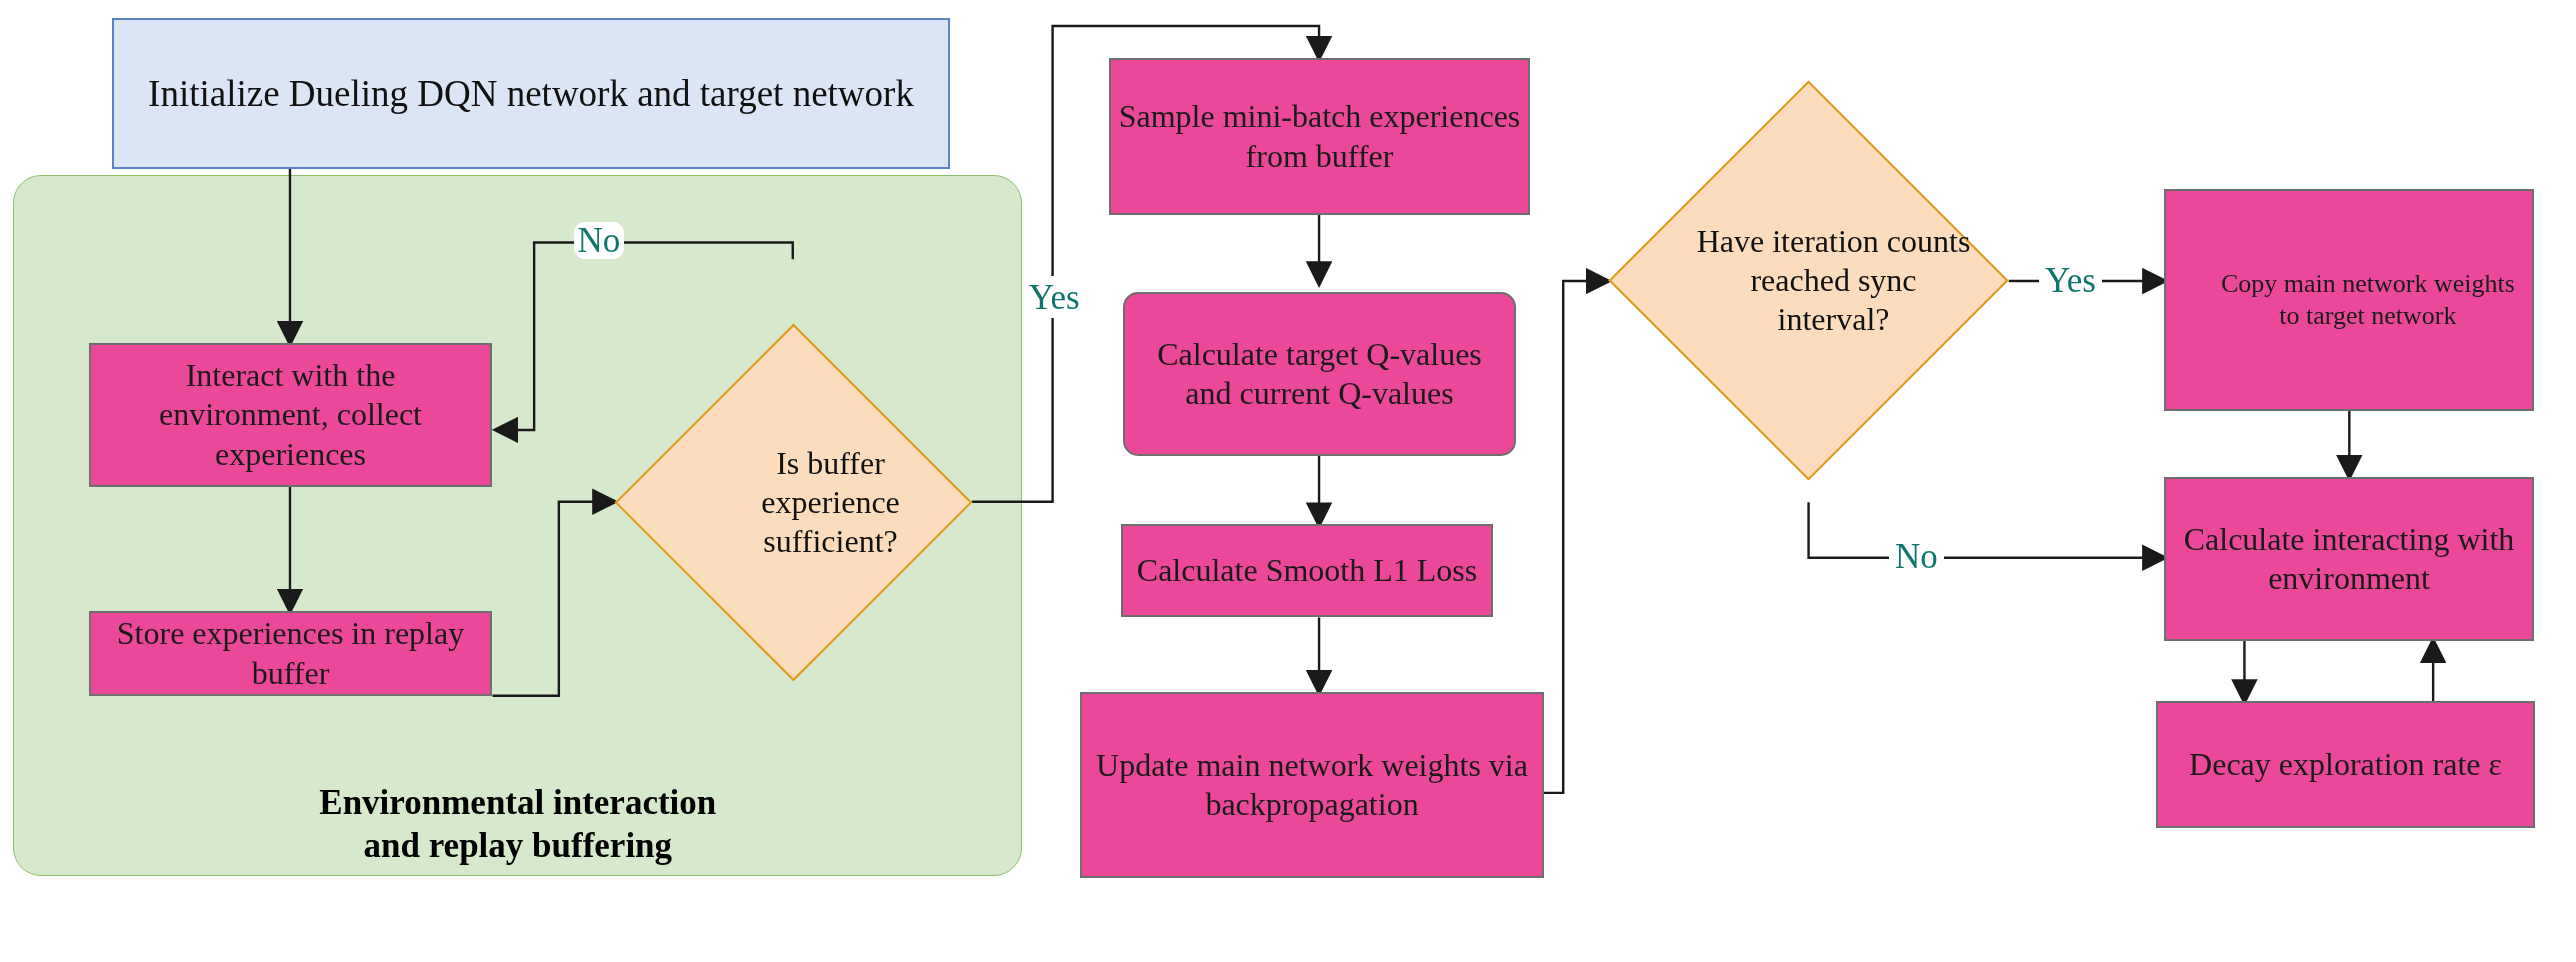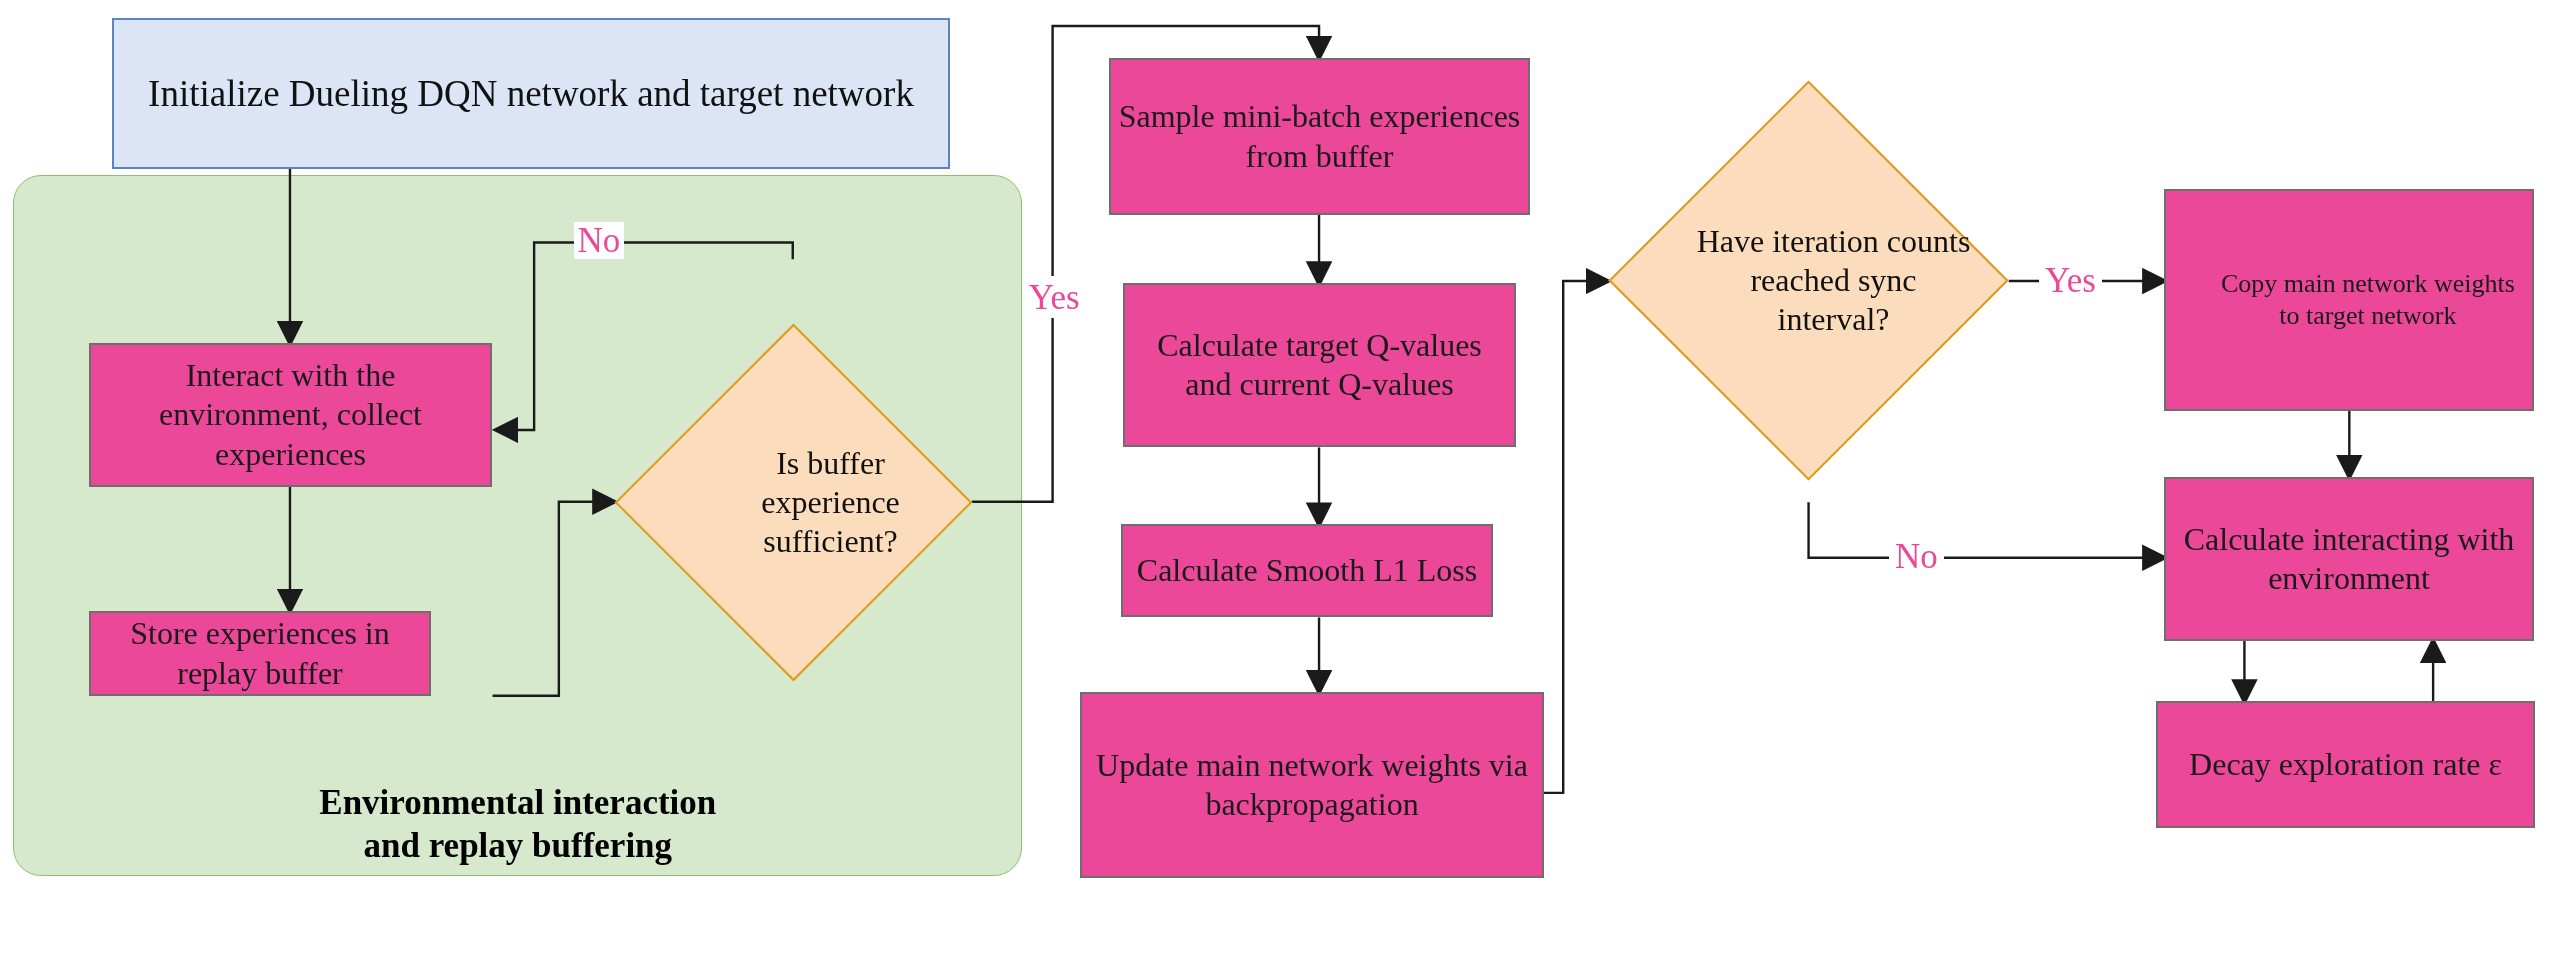--- a/index.html
+++ b/index.html
@@ -16,21 +16,21 @@
   .group-label{position:absolute;text-align:center;font-weight:bold;line-height:1.22;color:#000;}
 
   .diamond{position:absolute;}
   .diamond .shape{position:absolute;left:0;top:0;width:100%;height:100%;
       background:#fbdcbd;border:2.4px solid #dd9a17;
       transform:rotate(45deg);box-sizing:border-box;}
   .diamond .dtext{position:absolute;left:0;top:0;width:100%;height:100%;
       display:flex;align-items:center;justify-content:center;text-align:center;
       line-height:1.22;color:#111;}
 
-  .edge-label{position:absolute;color:#ec4899;line-height:1;white-space:nowrap;}
+  .edge-label{position:absolute;color:#0f766e;line-height:1;white-space:nowrap;border-radius:11px;}
   .edge-label.boxed{background:#ffffff;padding:1.2px 3.6px;}
 </style>
 </head>
 <body>
 
 <div id="stage">
 
   <div class="group" style="left:13.3px;top:175px;width:1009px;height:701px;"></div>
 
   <div class="group-label" style="left:13.3px;top:782px;width:1009px;font-size:35px;">
@@ -77,34 +77,34 @@
   </svg>
 
   <div class="node start" style="left:112px;top:18px;width:838px;height:151px;">
     <span class="txt" style="font-size:37px;">Initialize Dueling DQN network and target network</span>
   </div>
 
   <div class="node proc" style="left:89px;top:343px;width:403px;height:144px;">
     <span class="txt" style="font-size:32px;">Interact with the environment, collect experiences</span>
   </div>
 
-  <div class="node proc" style="left:89px;top:611px;width:342px;height:85px;">
+  <div class="node proc" style="left:89px;top:611px;width:403px;height:85px;">
     <span class="txt" style="font-size:32px;">Store experiences in replay buffer</span>
   </div>
 
   <div class="diamond" style="left:667px;top:376px;width:253px;height:253px;">
     <div class="shape"></div>
     <div class="dtext" style="font-size:32px;padding:0 37px;">Is buffer experience sufficient?</div>
   </div>
 
   <div class="node proc" style="left:1109px;top:58px;width:421px;height:157px;">
     <span class="txt" style="font-size:32px;">Sample mini-batch experiences from buffer</span>
   </div>
 
-  <div class="node proc" style="left:1123px;top:283px;width:393px;height:164px;">
+  <div class="node proc" style="left:1123px;top:292px;width:393px;height:164px;border-radius:15px;">
     <span class="txt" style="font-size:32px;">Calculate target Q-values and current Q-values</span>
   </div>
 
   <div class="node proc" style="left:1121px;top:524px;width:372px;height:93px;">
     <span class="txt" style="font-size:32px;">Calculate Smooth L1 Loss</span>
   </div>
 
   <div class="node proc" style="left:1080px;top:692px;width:464px;height:186px;">
     <span class="txt" style="font-size:32px;">Update main network weights via backpropagation</span>
   </div>

